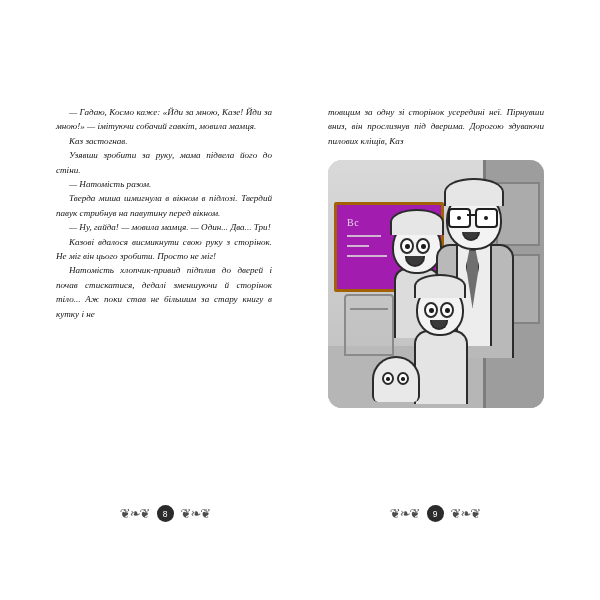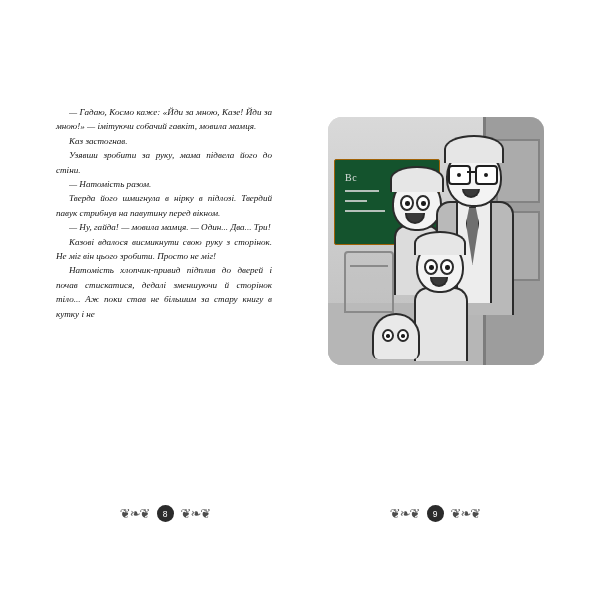--- a/index.html
+++ b/index.html
@@ -96,22 +96,22 @@
     background: #b6b6b6;
   }
 
   
   .chalkboard {
     position: absolute;
     left: 6px;
     top: 42px;
     width: 104px;
     height: 84px;
-    background: #14532d;
-    border: 1px solid #a16207;
+    background: #a21caf;
+    border: 3px solid #a16207;
     border-radius: 2px;
   }
   .chalk-text {
     position: absolute;
     left: 10px;
     top: 12px;
     color: #e8e8e8;
     font-size: 10px;
     font-family: "Liberation Serif", serif;
     letter-spacing: 0.5px;
@@ -394,34 +394,37 @@
 <div class="page-spread">
 
   <div class="book-area">
 
     <div class="page page-left">
       <div class="text-col">
         <p class="dialogue">— Гадаю, Космо каже: «Йди за мною, Казе! Йди за мною!» — імітуючи собачий гавкіт, мовила мамця.</p>
         <p>Каз застогнав.</p>
         <p>Узявши зробити за руку, мама підвела його до стіни.</p>
         <p class="dialogue">— Натомість разом.</p>
-        <p>Тверда його шмигнула в нірку в підлозі. Твердий павук стрибнув на павутину перед вікном.</p>
+        <p>Тверда миша шмигнула в вікном в підлозі. Твердий павук стрибнув на павутину перед вікном.</p>
         <p class="dialogue">— Ну, гайда! — мовила мамця. — Один... Два... Три!</p>
         <p>Казові вдалося висмикнути свою руку з сторінок. Не міг він цього зробити. Просто не міг!</p>
         <p>Натомість хлопчик-привид підплив до дверей і почав стискатися, дедалі зменшуючи й сторінок тіло... Аж поки став не більшим за стару книгу в кутку і не</p>
       </div>
 
       <div class="page-footer">
         <span class="flourish">❦❧❦</span>
         <span class="page-num">8</span>
         <span class="flourish">❦❧❦</span>
       </div>
     </div>
 
     <div class="page page-right">
+      <div class="text-col">
+        <p style="text-indent:0">товщим за одну зі сторінок усередині неї. Пірнувши вниз, він прослизнув під дверима. Дорогою здуваючи пилових кліщів, Каз</p>
+      </div>
 
       <div class="illustration">
         <div class="ill-bg"></div>
         <div class="ill-floor"></div>
 
         <div class="door">
           <div class="door-panel"></div>
           <div class="door-panel2"></div>
         </div>
 

